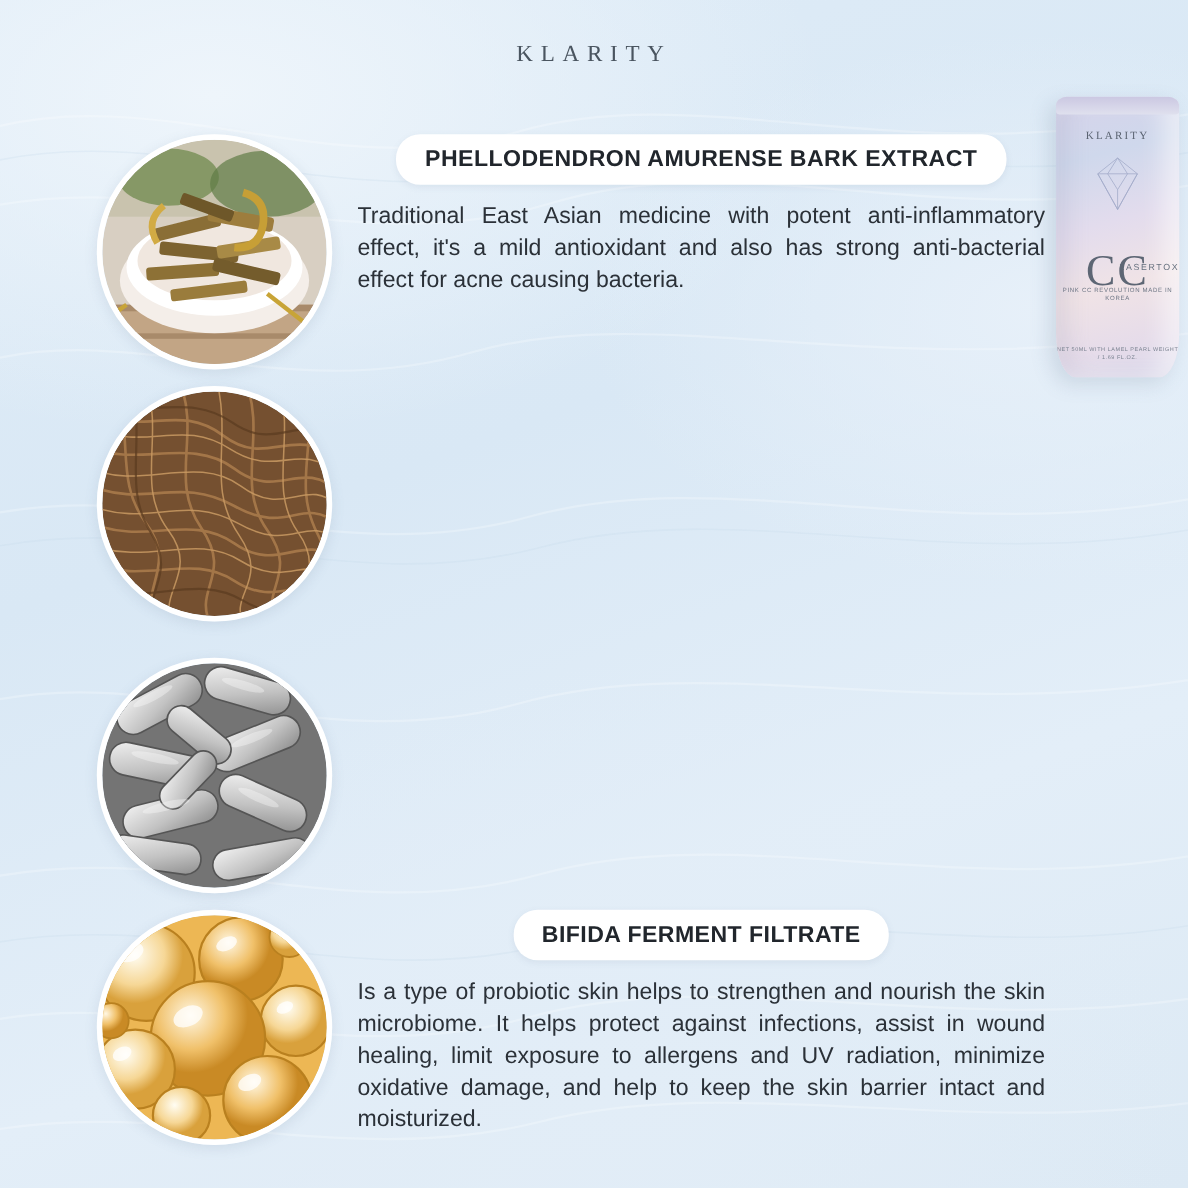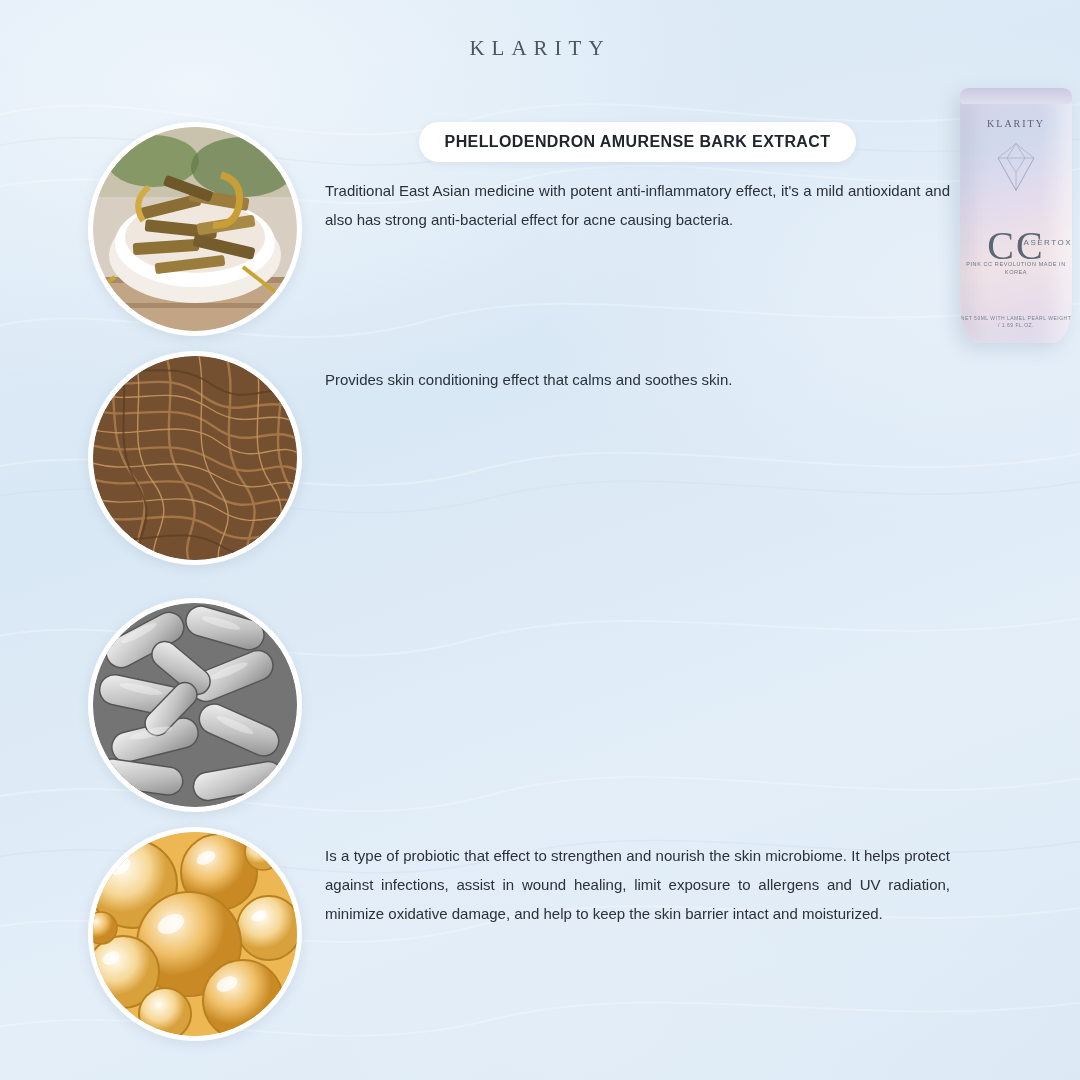--- a/index.html
+++ b/index.html
@@ -167,32 +167,32 @@
     position: absolute;
     left: 237px;
     top: 0;
     width: 625px;
   }
   .pill {
     display: inline-block;
     background: #ffffff;
     border-radius: 22px;
     padding: 11px 26px;
-    font-size: 16px;
+    font-size: 21px;
     font-weight: bold;
     letter-spacing: 0.4px;
     color: #21262c;
     box-shadow: 0 2px 7px rgba(90,110,140,0.10);
     white-space: nowrap;
   }
   .pill-wrap { text-align: left; }
   .pill-wrap.center { text-align: center; }
   .desc {
     margin-top: 14px;
-    font-size: 15px;
+    font-size: 21px;
     line-height: 29px;
     color: #2b3138;
     text-align: justify;
     text-justify: inter-word;
   }
 </style>
 </head>
 <body>
 
 <div class="bg">
@@ -318,21 +318,20 @@
         </g>
         <g fill="none" stroke="#5a3b20" stroke-width="2" opacity="0.7">
           <path d="M-10,8 C40,26 78,0 118,28 S178,18 214,44"></path>
           <path d="M-10,178 C44,196 84,164 128,190 S186,182 214,204"></path>
           <path d="M26,-10 C40,46 18,86 44,128 S32,184 50,214"></path>
         </g>
       </g>
     </svg>
   </div>
   <div class="row-body">
-    <div class="desc">Provides skin conditioning effect that calms and soothes skin.</div>
   </div>
 </div>
 
 <div class="row" style="top:598px;">
   <div class="thumb">
     <svg width="204" height="204" viewBox="0 0 204 204">
       <defs>
         <clipPath id="c3">
             <circle cx="102" cy="102" r="102"></circle>
           </clipPath>
@@ -409,15 +408,18 @@
           <ellipse cx="113" cy="26" rx="10" ry="6" transform="rotate(-25 113 26)"></ellipse>
           <ellipse cx="78" cy="92" rx="14" ry="9" transform="rotate(-25 78 92)"></ellipse>
           <ellipse cx="18" cy="126" rx="9" ry="6" transform="rotate(-25 18 126)"></ellipse>
           <ellipse cx="134" cy="152" rx="11" ry="7" transform="rotate(-25 134 152)"></ellipse>
           <ellipse cx="166" cy="84" rx="8" ry="5" transform="rotate(-25 166 84)"></ellipse>
         </g>
       </g>
     </svg>
   </div>
   <div class="row-body">
-    <div class="desc">Is a type of probiotic that effect to strengthen and nourish the skin microbiome. It helps protect against infections, assist in wound healing, limit exposure to allergens and UV radiation, minimize oxidative damage, and help to keep the skin barrier intact and moisturized.</div>
+    <div class="pill-wrap center">
+      <span class="pill">BIFIDA FERMENT FILTRATE</span>
+    </div>
+    <div class="desc">Is a type of probiotic skin helps to strengthen and nourish the skin microbiome. It helps protect against infections, assist in wound healing, limit exposure to allergens and UV radiation, minimize oxidative damage, and help to keep the skin barrier intact and moisturized.</div>
   </div>
 </div>
 
 </body></html>

